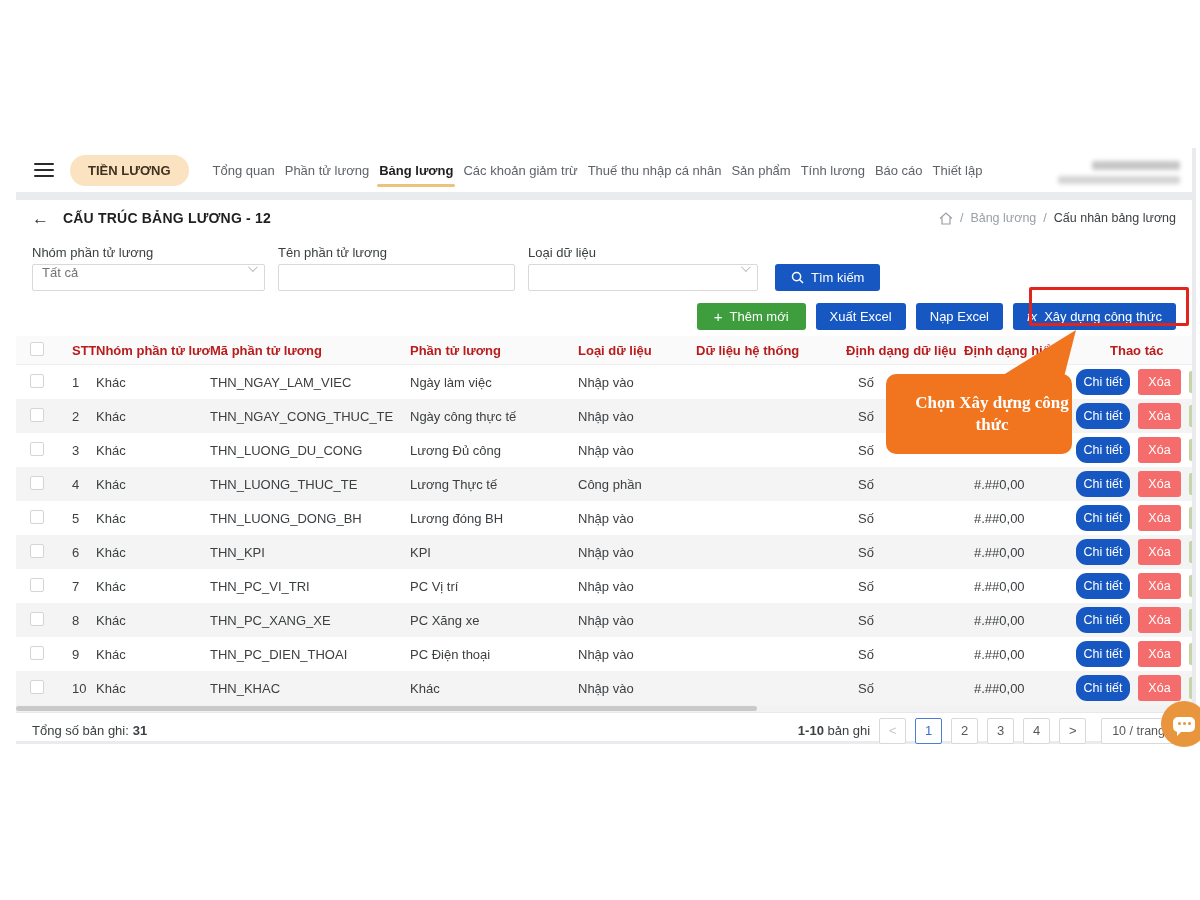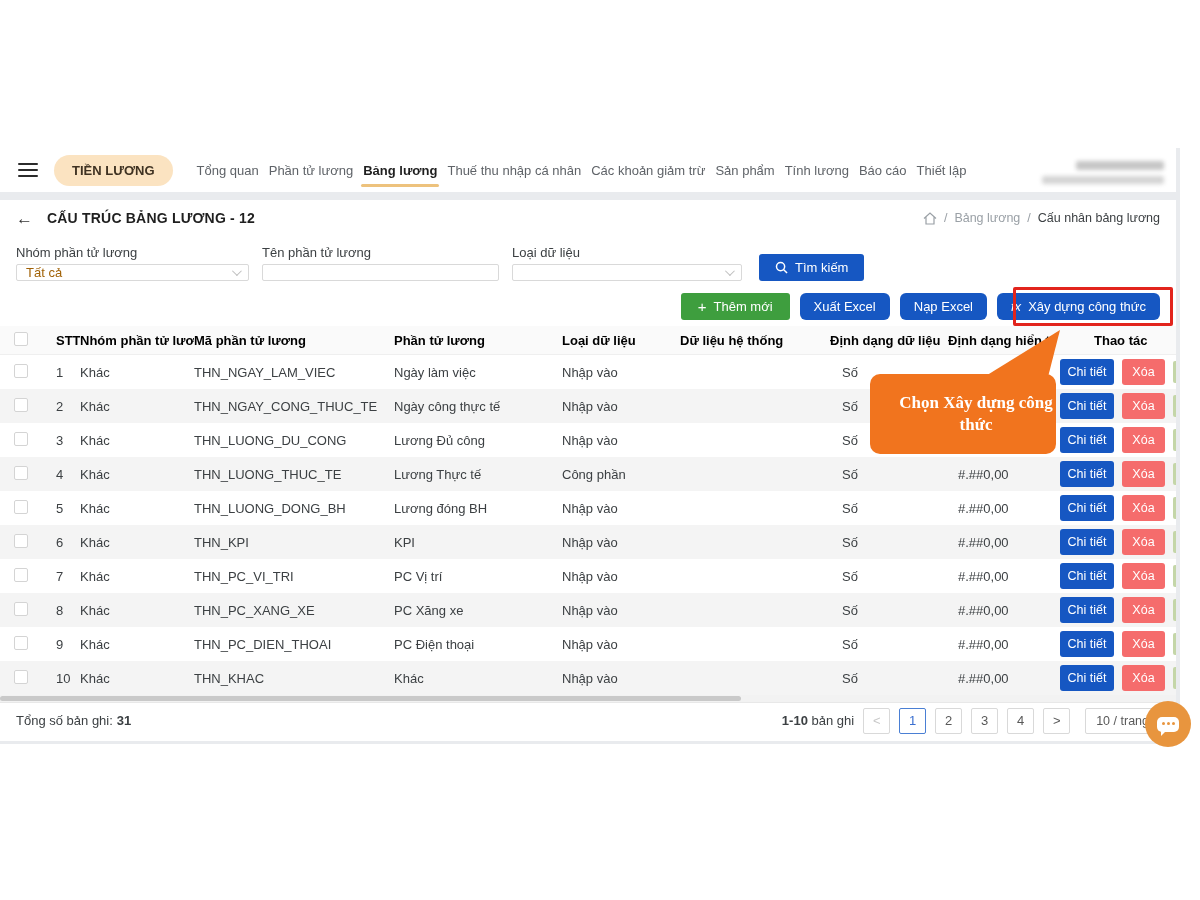--- a/index.html
+++ b/index.html
@@ -1,18 +1,18 @@
 <!DOCTYPE html>
 <html style="--blue: #1657c2; --green: #3e9e3e; --del: #f56c6c; --callout: #f1741e; --hl: #e2241c; --pill: #fbe3c1; --underline: #edc27d; --fab: #e8953e; --badge: #f5484d;"><head>
 <meta charset="utf-8">
 <style>
   * { box-sizing: border-box; margin: 0; padding: 0; }
   html,body { width:1200px; height:900px; background:#ffffff; font-family:"Liberation Sans", sans-serif; position:relative; overflow:hidden; }
 
-  .app { position:absolute; left:0; top:148px; width:1180px; height:596px; background:#e9ebee; }
+  .app { position:absolute; left:16px; top:148px; width:1180px; height:596px; background:#e9ebee; }
 
   
   .topnav { width:1176px; height:44px; background:#fff; display:flex; align-items:center; padding:0 10px; }
   .hamburger { width:20px; height:14px; display:flex; flex-direction:column; justify-content:space-between; margin-left:8px; cursor:pointer; }
   .hamburger i { display:block; height:2px; background:#2b2b2b; border-radius:1px; }
   .brand-pill { background:var(--pill); color:#3f3222; font-weight:bold; font-size:13px; padding:8px 18px; border-radius:17px; margin:0 24px 0 16px; white-space:nowrap; }
   .tabs { display:flex; gap:10px; font-size:13px; color:#5f6368; align-items:center; }
   .tab { cursor:pointer; position:relative; white-space:nowrap; padding:13px 0; }
   .tab.active { color:#1f1f1f; font-weight:bold; }
   .tab.active::after { content:""; position:absolute; left:-2px; right:-2px; bottom:4px; height:3px; background:var(--underline); border-radius:2px; }
@@ -27,50 +27,50 @@
   .title-bar { height:36px; display:flex; align-items:center; padding:0 16px; }
   .back-arrow { font-size:17px; color:#333; margin-right:14px; cursor:pointer; line-height:1; }
   .page-title { font-size:14px; font-weight:bold; color:#1f1f1f; letter-spacing:.2px; }
   .breadcrumb { margin-left:auto; display:flex; align-items:center; gap:7px; font-size:12.5px; color:#9aa0a6; }
   .breadcrumb .crumb { cursor:pointer; }
   .breadcrumb .current { color:#3c4043; }
 
   .filter-row { display:flex; padding:9px 16px 3px; align-items:flex-end; }
   .f-col { display:flex; flex-direction:column; }
   .f-label { font-size:13px; color:#3c4043; margin-bottom:4px; }
-  .f-input { height:17px; border:1px solid #d9d9d9; border-radius:2px; background:#fff; font-size:13px; color:#a16207; display:flex; align-items:center; padding:0 9px; cursor:pointer; }
+  .f-input { height:27px; border:1px solid #d9d9d9; border-radius:2px; background:#fff; font-size:13px; color:#737373; display:flex; padding:0 9px; cursor:pointer; }
   .f-input .chev { margin-left:auto; width:7px; height:7px; border-right:1.5px solid #bfbfbf; border-bottom:1.5px solid #bfbfbf; transform:rotate(45deg) translateY(-2px); }
   .w1 { width:233px; margin-right:13px; }
   .w2 { width:237px; margin-right:13px; }
   .w3 { width:230px; }
   .btn { border:none; border-radius:3px; color:#fff; font-size:13px; font-family:"Liberation Sans",sans-serif; cursor:pointer; display:inline-flex; align-items:center; justify-content:center; gap:7px; }
   .btn-search { background:var(--blue); height:27px; padding:0 16px; margin-left:17px; }
 
   .actions-row { display:flex; justify-content:flex-end; align-items:center; gap:10px; padding:7px 16px 4px; height:42px; }
   .btn-add { background:var(--green); height:27px; padding:0 17px; }
-  .btn-blue { background:var(--blue); height:27px; padding:0 14px;border-radius:6px; }
+  .btn-blue { background:var(--blue); height:27px; padding:0 14px; }
   .plus { font-size:15px; line-height:1; font-weight:normal; }
   .fx { font-family:Liberation Sans, sans-serif; font-style:italic; font-size:13px; }
 
   
   .grid { display:grid; grid-template-columns:40px 40px 114px 200px 168px 118px 150px 114px 108px 1fr; align-items:center; }
-  .thead { height:29px; background:#fafafa; border-bottom:1px solid #efefef; font-size:13px; font-weight:bold; color:#000000; }
+  .thead { height:29px; background:#fafafa; border-bottom:1px solid #efefef; font-size:13px; font-weight:bold; color:#b91c1c; }
   .th { white-space:nowrap; overflow:hidden; }
   .th.c9 { padding-left:4px; }
   .th.c10 { padding-left:42px; }
   .tr { height:34px; font-size:13px; color:#3c4043; background:#fff; }
   .tr:nth-child(even) { background:#f4f4f4; }
   .td { white-space:nowrap; overflow:hidden; }
   .cbcell { padding-left:14px; }
   .cb { width:14px; height:14px; border:1px solid #d4d4d4; border-radius:2px; background:#fff; display:inline-block; cursor:pointer; }
   .stt-pad { padding-left:16px; }
   .fmt-pad { padding-left:12px; }
   .disp-pad { padding-left:14px; }
   .actions-cell { display:flex; align-items:center; gap:8px; padding-left:8px; }
-  .btn-detail { background:var(--blue); width:55px; height:26px; border:none; border-radius:3px; color:#fff; font-size:12.5px; cursor:pointer; }
+  .btn-detail { background:var(--blue); width:55px; height:26px; border:none; border-radius:11px; color:#fff; font-size:12.5px; cursor:pointer; }
   .btn-delete { background:var(--del); width:44px; height:26px; border:none; border-radius:3px; color:#fff; font-size:12.5px; cursor:pointer; }
   .sliver { width:3px; height:22px; background:#c4d6a8; border-radius:2px 0 0 2px; }
 
   .hscroll { height:7px; background:#f2f2f2; position:relative; }
   .hscroll .thumb { position:absolute; left:0; top:1px; height:5px; width:63%; background:#c9c9c9; border-radius:3px; cursor:pointer; }
 
   
   .tfooter { height:36px; border-top:1px solid #e8e8e8; display:flex; align-items:center; padding:0 16px; font-size:13px; color:#3c4043; }
   .tfooter b { margin-left:4px; }
   .pager { margin-left:auto; display:flex; align-items:center; gap:9px; }
@@ -100,22 +100,22 @@
     <div class="hamburger">
         <i></i>
         <i></i>
         <i></i>
       </div>
     <div class="brand-pill">TIỀN LƯƠNG</div>
     <div class="tabs">
         <span class="tab">Tổng quan</span>
         <span class="tab">Phần tử lương</span>
         <span class="tab active">Bảng lương</span>
+        <span class="tab">Các khoản giảm trừ</span>
         <span class="tab">Thuế thu nhập cá nhân</span>
-        <span class="tab">Các khoản giảm trừ</span>
         <span class="tab">Sản phẩm</span>
         <span class="tab">Tính lương</span>
         <span class="tab">Báo cáo</span>
         <span class="tab">Thiết lập</span>
       </div>
     <div class="nav-right">
       <div class="user-blur">
         <span class="bar1"></span>
         <span class="bar2"></span>
       </div>

